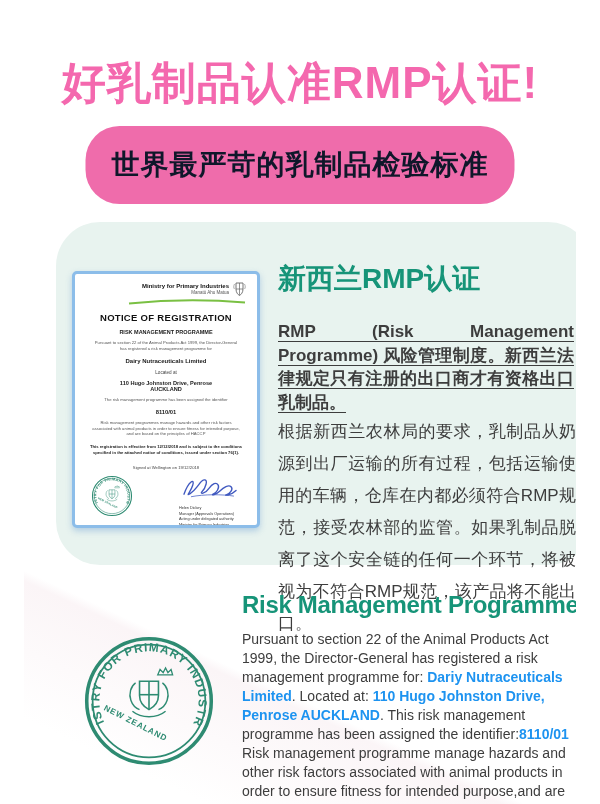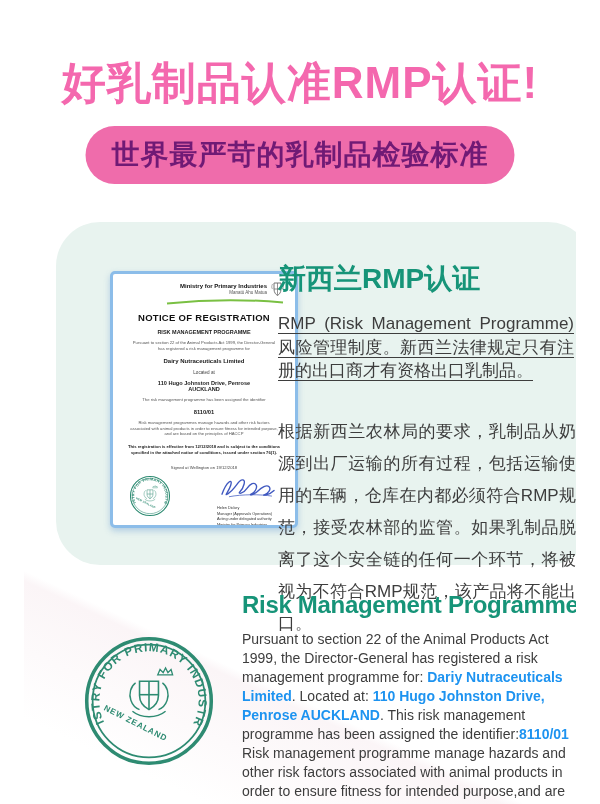--- a/index.html
+++ b/index.html
@@ -12,36 +12,36 @@
   }
 
   
   .main-title {
     position:absolute; top:54px; left:0; width:100%;
     text-align:center; font-size:44px; font-weight:800;
     color:#f468ae; letter-spacing:1px; white-space:nowrap;
   }
   .subtitle-pill {
     position:absolute; top:126px; left:50%; transform:translateX(-50%);
-    background:#ef6cab; color:#701a75; font-size:28px; font-weight:800;
-    padding:10px 26px; border-radius:34px; white-space:nowrap; letter-spacing:1px;
+    background:#ef6cab; color:#0f172a; font-size:28px; font-weight:800;
+    padding:20px 26px; border-radius:34px; white-space:nowrap; letter-spacing:1px;
   }
 
   
   .card {
     position:absolute; left:32px; top:222px; width:536px; height:343px;
     background:#e8f3ef; border-radius:44px;
   }
 
   
   .cert {
     position:absolute; left:16px; top:49px; width:188px; height:257px;
     background:#ffffff; border:3px solid #8cbde9; border-radius:5px;
     box-shadow:0 3px 6px rgba(110,160,210,.45);
-    padding:7px 10px 4px; overflow:hidden; text-align:center; color:#222;margin-left:38px;
+    padding:7px 10px 4px; overflow:hidden; text-align:center; color:#222;
   }
   .cert-head { display:flex; justify-content:flex-end; align-items:center; gap:3px; }
   .cert-min { text-align:right; line-height:1.2; }
   .cert-min .l1 { font-size:6px; font-weight:bold; color:#111; }
   .cert-min .l2 { font-size:4.5px; color:#555; }
   .cert-swoosh { display:block; margin:1px 0 0 auto; }
   .cert-title { margin-top:7px; font-size:9.5px; font-weight:bold; letter-spacing:.3px; color:#111; }
   .cert-sub { margin-top:6px; font-size:5.5px; font-weight:bold; color:#222; }
   .cert-tiny { margin-top:5px; font-size:4.2px; line-height:1.4; color:#555; padding:0 6px; }
   .cert-company { margin-top:6px; font-size:6px; font-weight:bold; }
@@ -52,21 +52,21 @@
   .cert-bold-tiny { margin-top:7px; font-size:4.2px; font-weight:bold; line-height:1.4; color:#222; padding:0 4px; }
   .cert-signed { margin-top:9px; font-size:4.2px; color:#444; }
   .cert-footer { margin-top:5px; display:flex; justify-content:space-between; align-items:flex-start; padding:0 6px; }
   .sig-block { text-align:left; }
   .sig-lines { margin-top:1px; font-size:3.8px; line-height:1.5; color:#333; }
 
   
   .card-right { position:absolute; left:222px; top:0; width:298px; }
   .card-heading { position:absolute; left:0; top:38px; font-size:28px; font-weight:800; color:#169478; white-space:nowrap;text-align:center; }
   .card-para { font-size:17px; line-height:23.5px; color:#3d3d3d; text-align:justify; }
-  .card-para.u { position:absolute; left:0; top:90px; width:296px; text-decoration:underline; text-underline-offset:4px; text-decoration-thickness:1px; }
+  .card-para.u { position:absolute; left:0; top:98px; width:296px; text-decoration:underline; text-underline-offset:4px; text-decoration-thickness:1px;font-weight:bold; }
   .card-para.p2 { position:absolute; left:0; top:194px; width:298px; line-height:32px; }
 
   
   .big-stamp { position:absolute; left:58px; top:634px; }
   .bottom-heading { position:absolute; left:218px; top:591px; font-size:24px; font-weight:800; color:#169478; letter-spacing:-.3px; white-space:nowrap; }
   .bottom-text { position:absolute; left:218px; top:630px; width:344px; font-size:14px; line-height:19px; color:#3d3d3d; }
   .seg-blue { color:#1d93f0; font-weight:bold; }
 </style>
 </head>
 <body>

